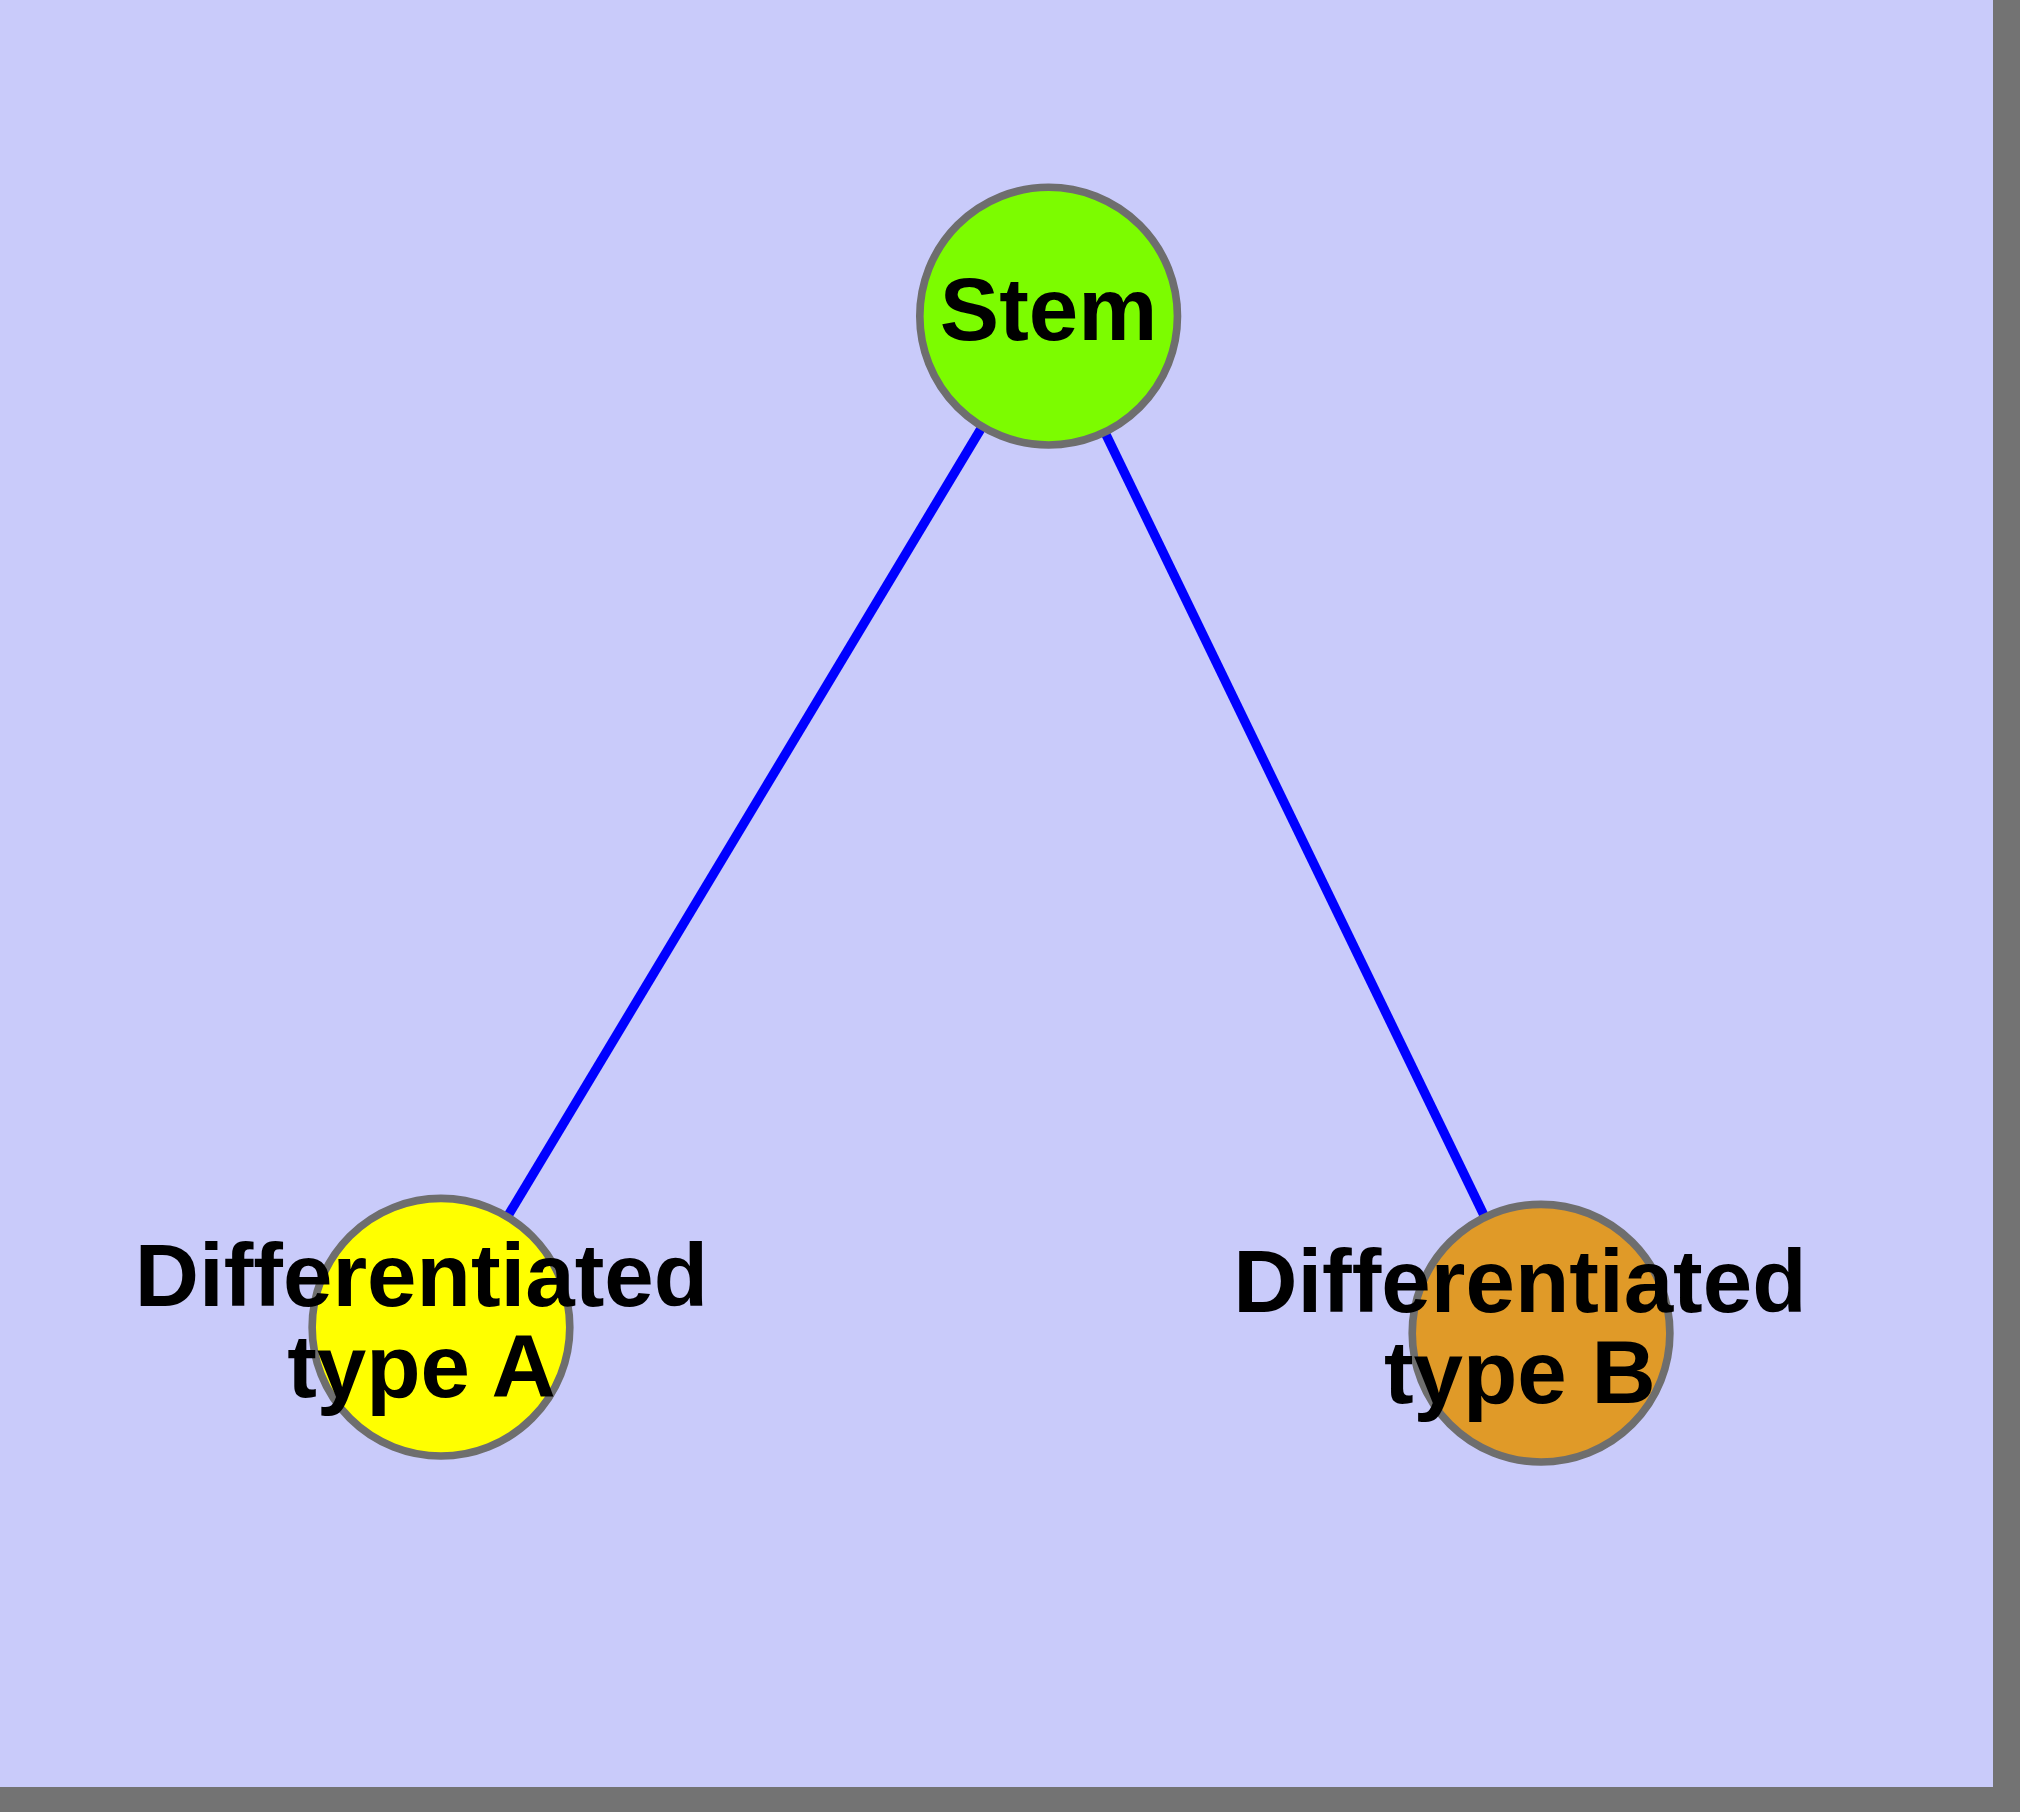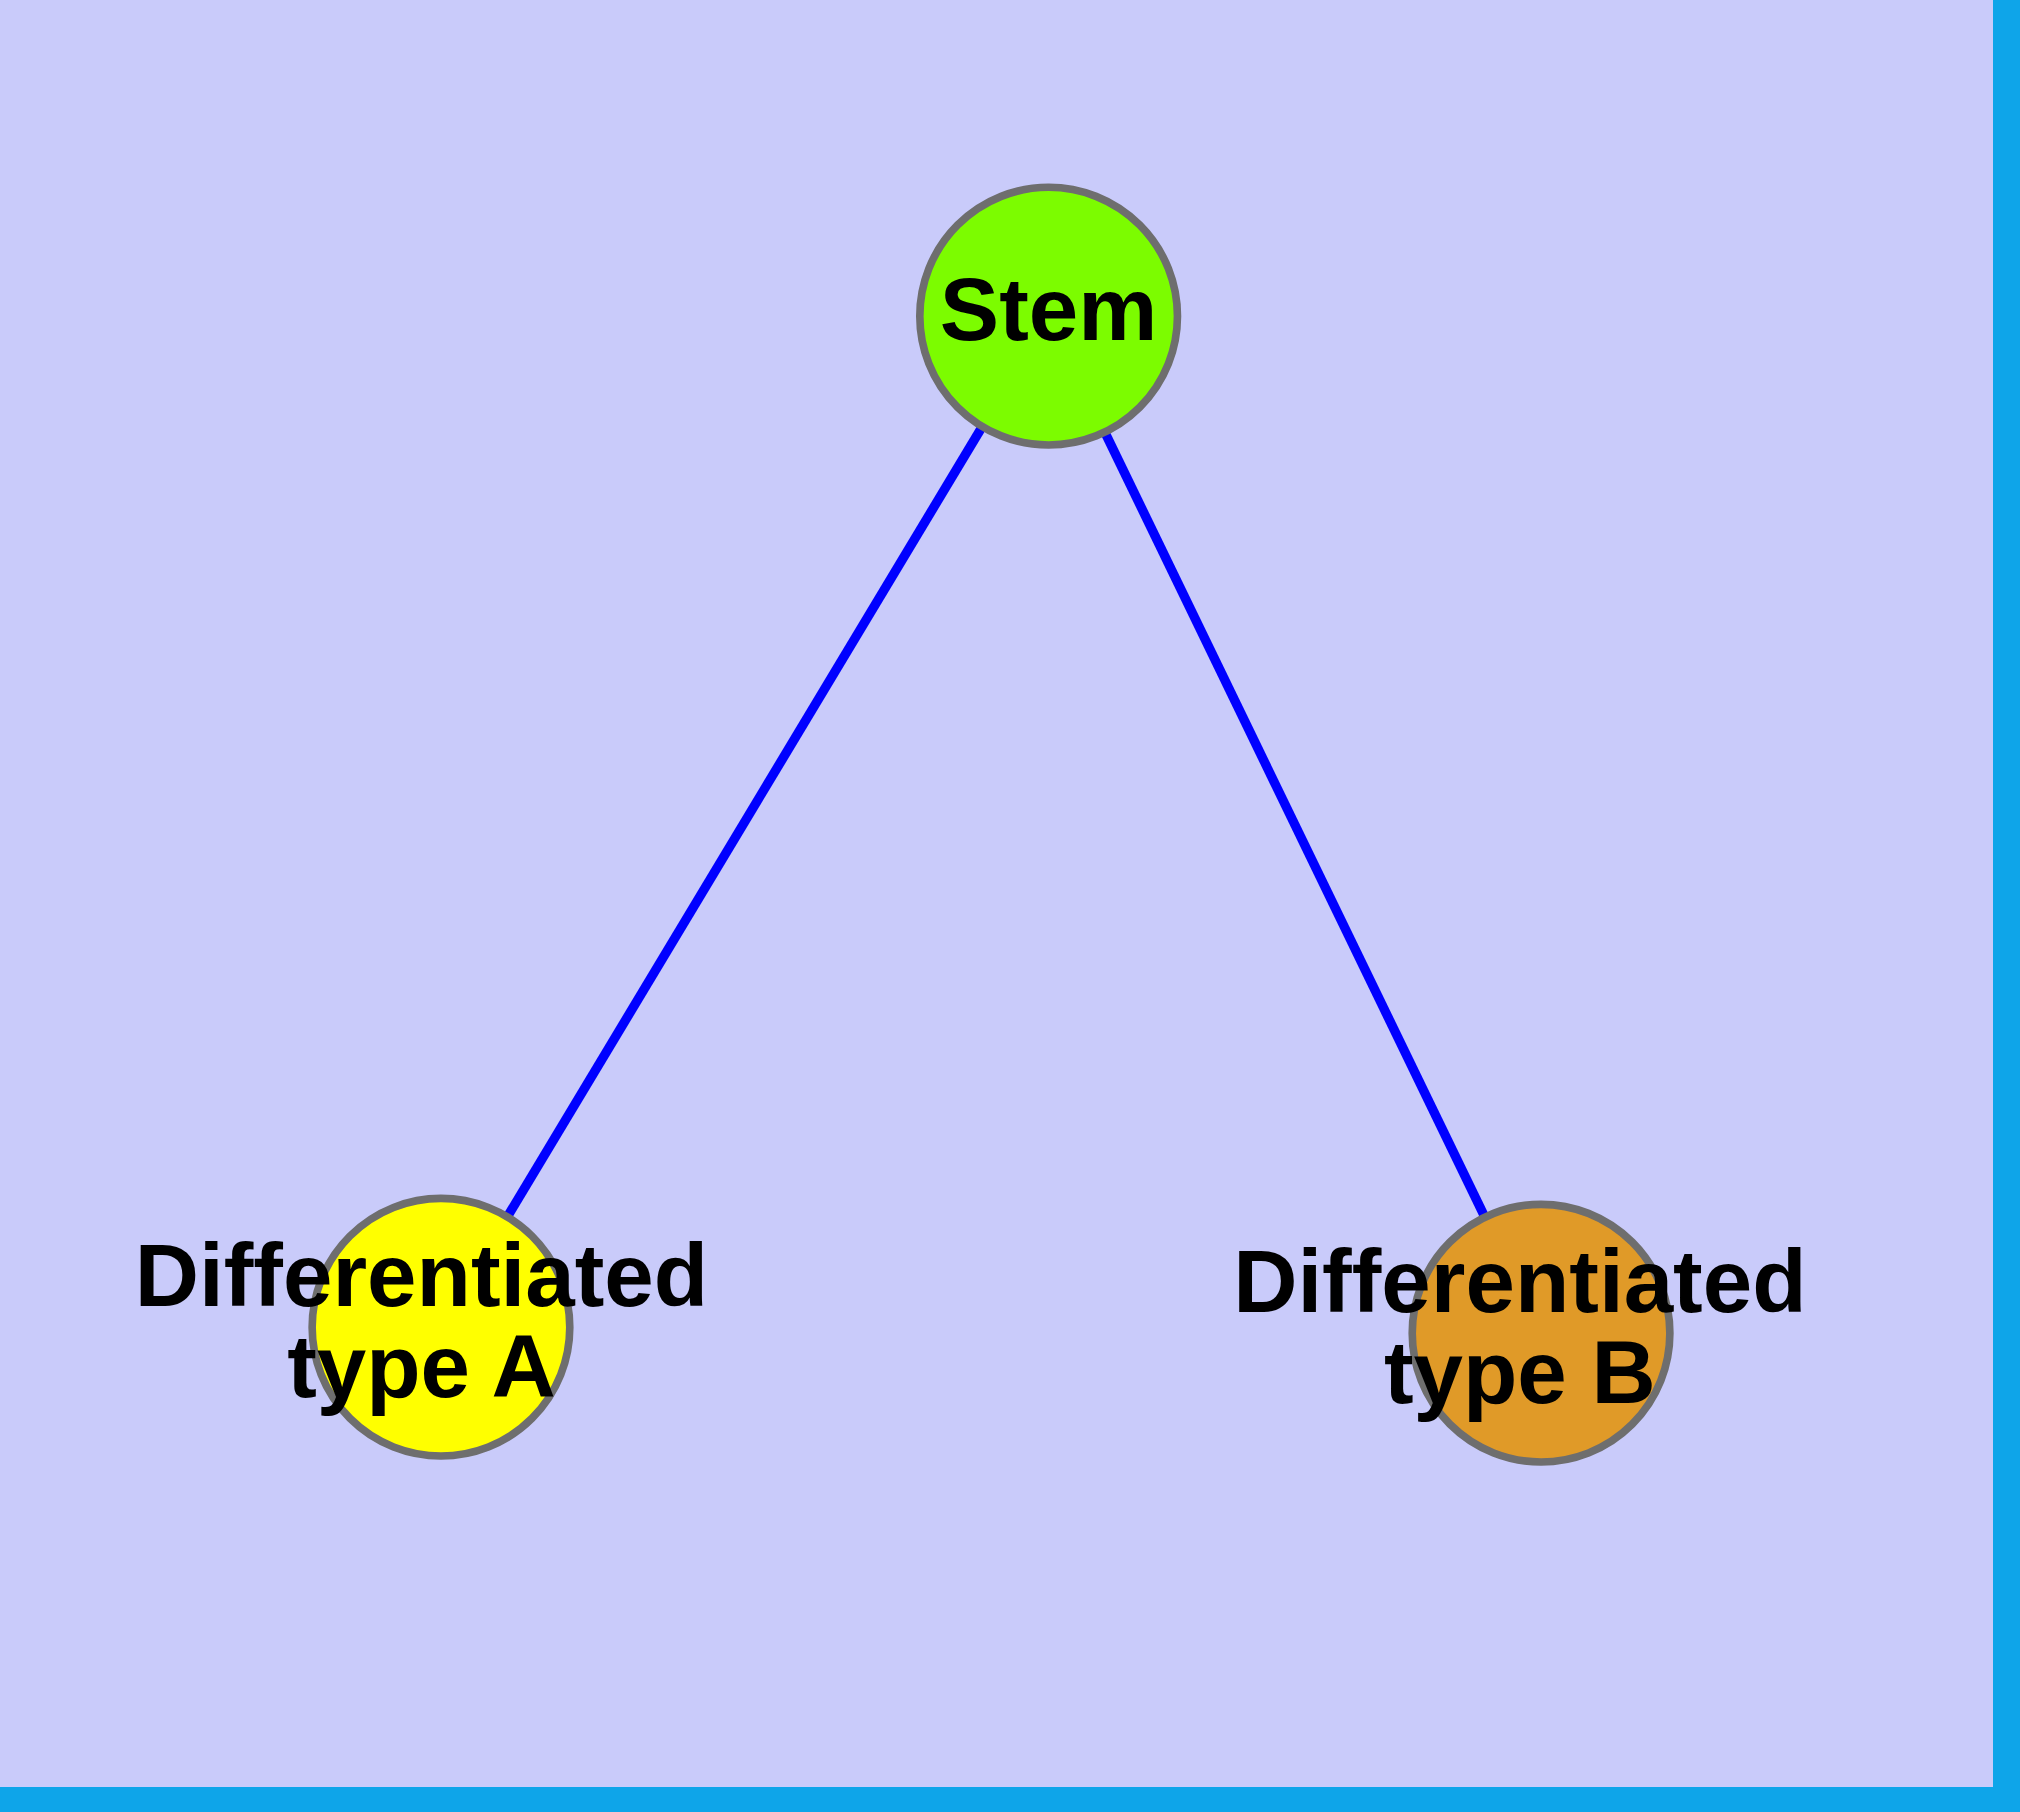--- a/index.html
+++ b/index.html
@@ -11,21 +11,21 @@
   body {
     width: 2021px;
     height: 1812px;
     overflow: hidden;
     font-family: "Liberation Sans", sans-serif;
   }
   #graph-canvas {
     position: relative;
     width: 2021px;
     height: 1812px;
-    background: #0ea5e9;
+    background: #737373;
   }
   #graph-plot {
     position: absolute;
     left: 0;
     top: 0;
     width: 1993px;
     height: 1787px;
     background: #c9cbfa;
   }
   #graph-svg {

